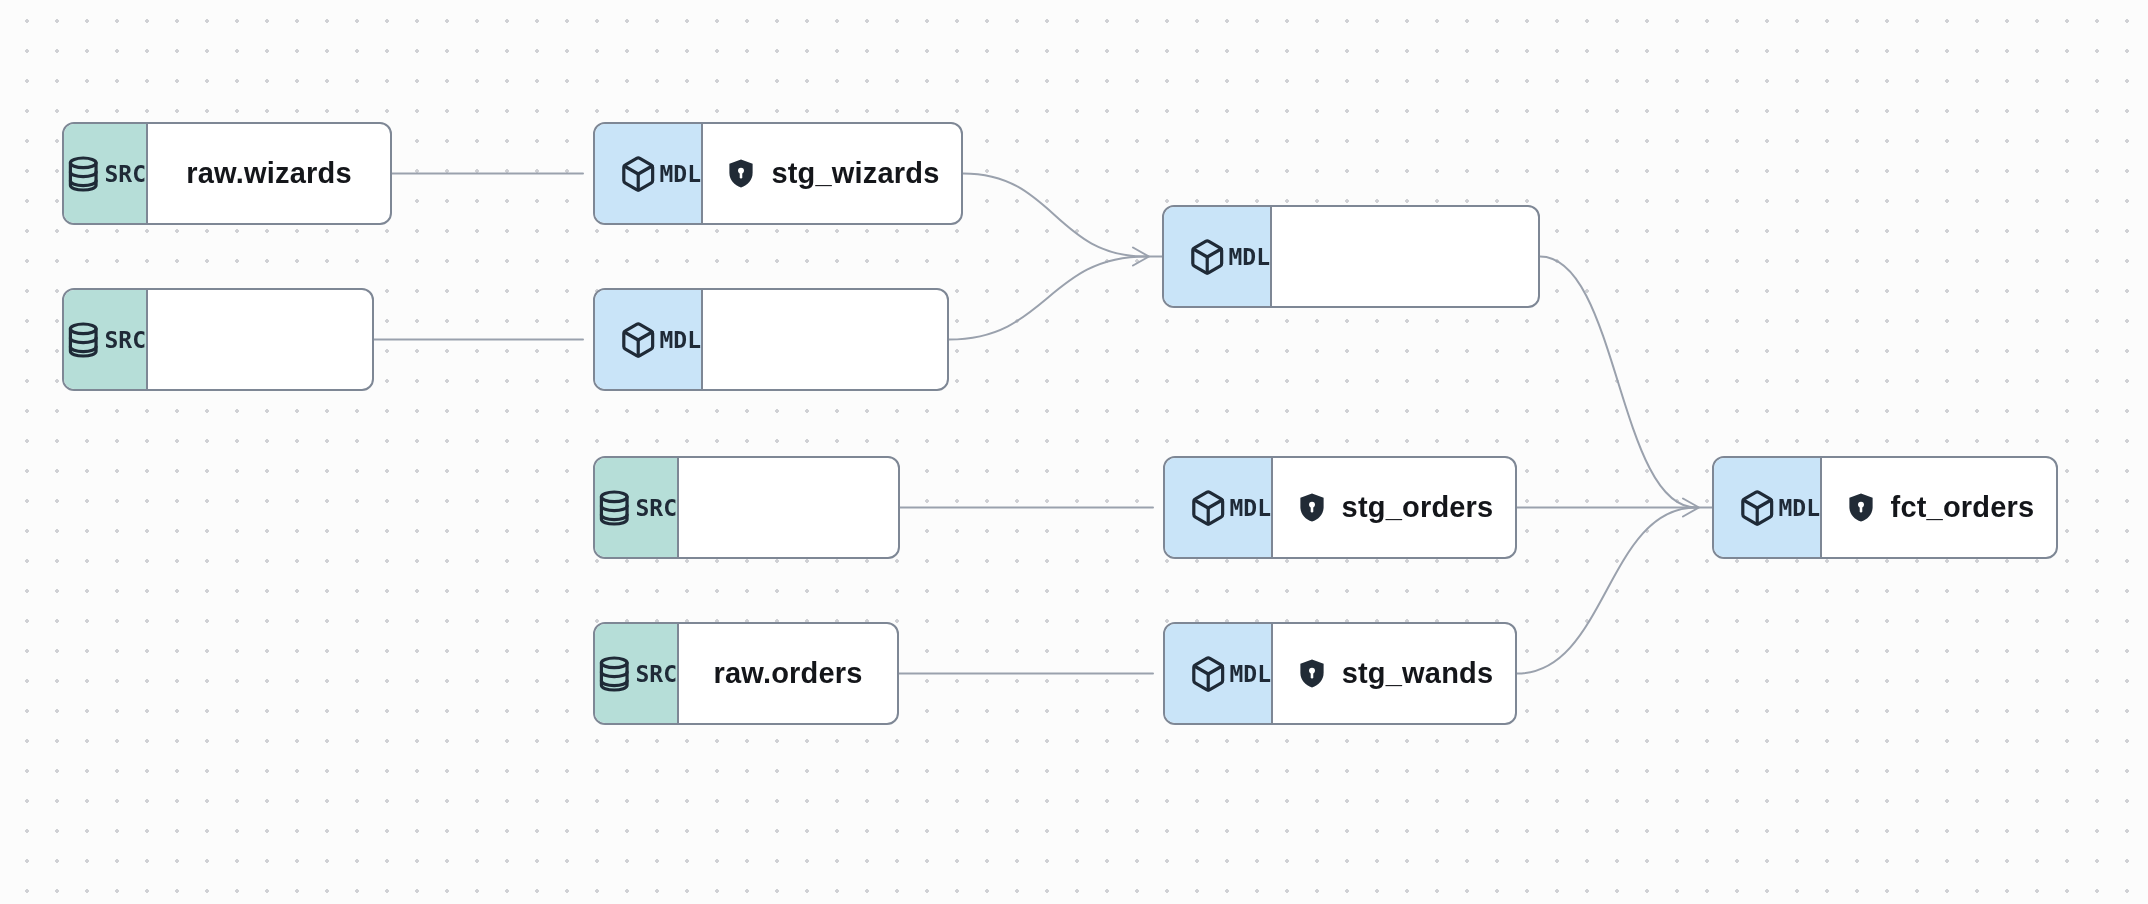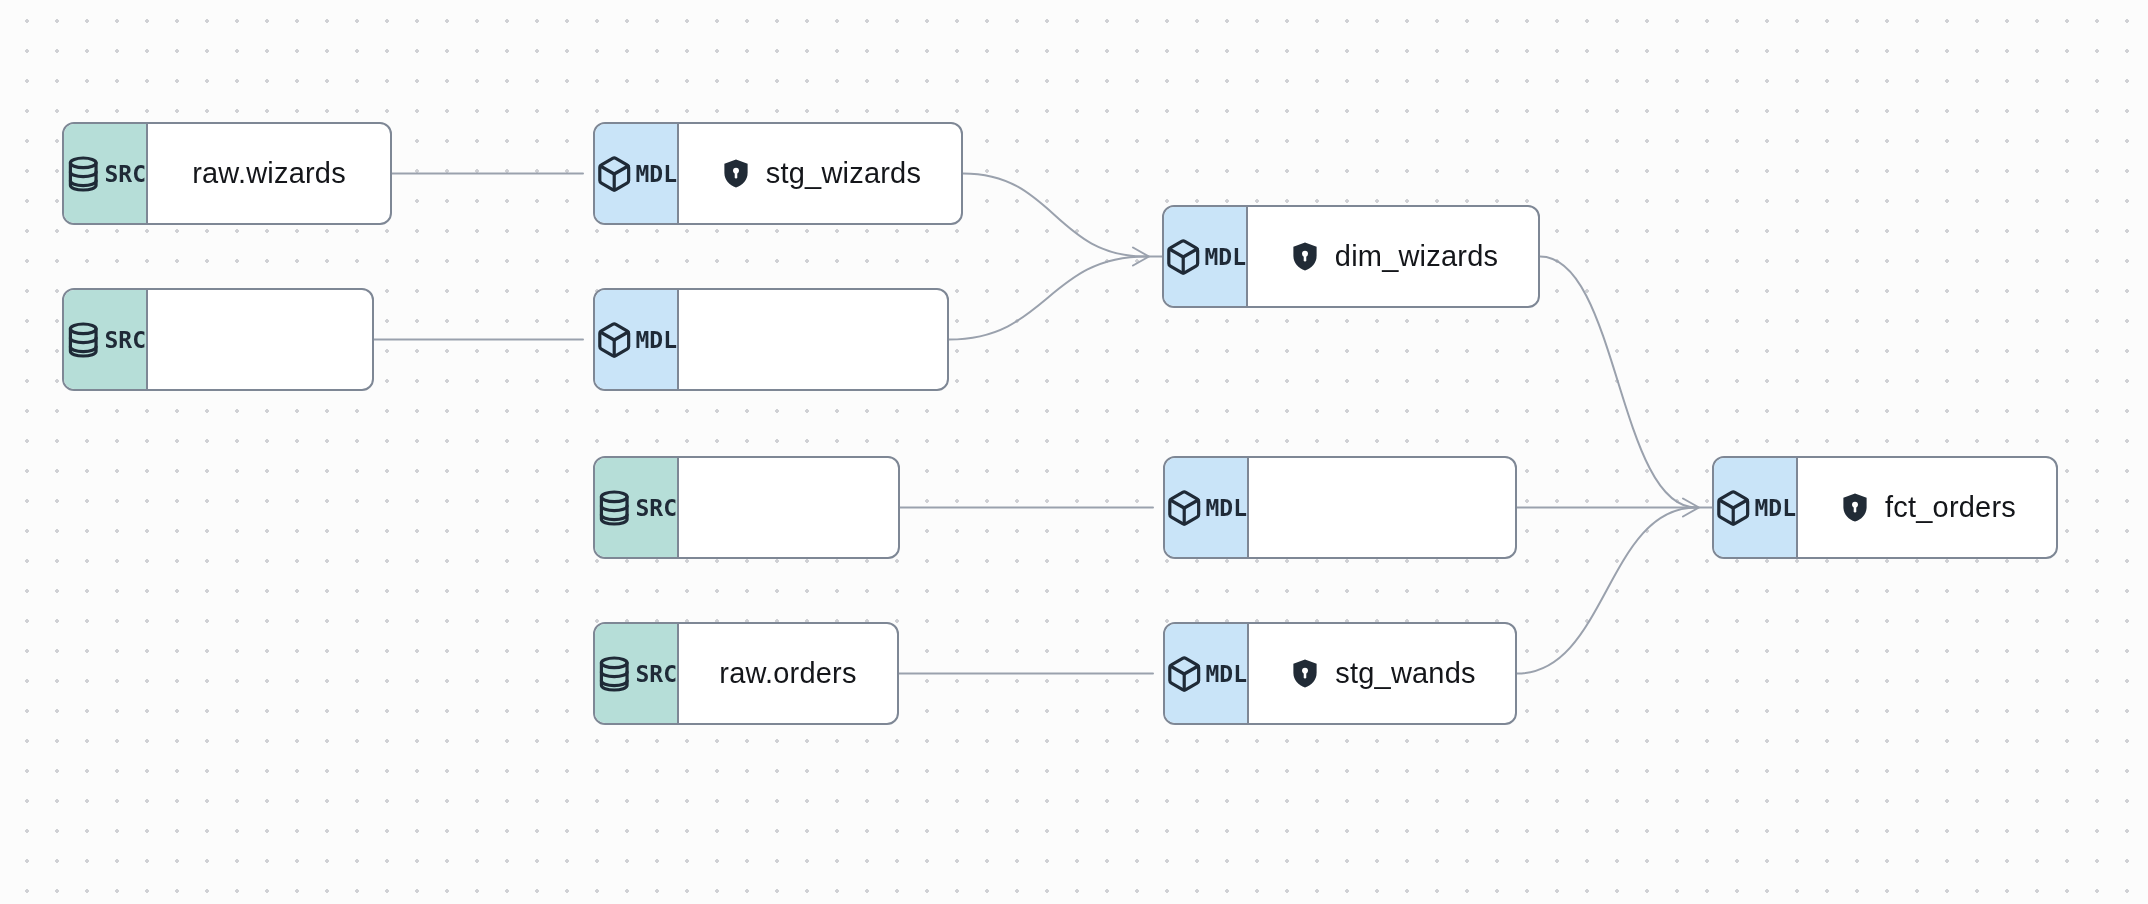--- a/index.html
+++ b/index.html
@@ -24,35 +24,35 @@
     position:absolute;display:flex;align-items:stretch;
     background:#ffffff;border:2px solid var(--border);border-radius:12px;
     box-sizing:border-box;overflow:hidden;
   }
   .badge{
     width:82px;flex:0 0 82px;display:flex;flex-direction:row;
     align-items:center;justify-content:flex-end;gap:2px;
     border-right:2px solid var(--border);
   }
   .kind-src .badge{background:var(--src-badge);}
-  .kind-mdl .badge{background:var(--mdl-badge);}
+  .kind-mdl .badge{background:var(--mdl-badge);padding-left:24px;}
   .bicon{width:40px;height:40px;stroke:var(--icon-ink);fill:none;stroke-width:2;
     stroke-linecap:round;stroke-linejoin:round;}
   .kind{
     font-family:"DejaVu Sans Mono","Liberation Mono",monospace;
     font-size:23px;font-weight:600;color:var(--icon-ink);line-height:1;
     letter-spacing:0px;margin-top:1px;
   }
   .body{
     flex:1;display:flex;align-items:center;justify-content:center;
     padding:0 14px;min-width:0;
   }
   .shield{width:34px;height:34px;flex:0 0 34px;margin-right:13px;}
   .label{
-    font-size:29px;font-weight:400;color:var(--text);white-space:nowrap;
+    font-size:29px;font-weight:700;color:var(--text);white-space:nowrap;
     letter-spacing:0.2px;
   }
 </style>
 </head>
 <body>
 
 <div class="canvas">
   <svg id="edge-layer" viewBox="0 0 2148 904">
       <path d="M 392 173.5 L 583 173.5" fill="none" stroke="#9aa1ad" stroke-width="2" stroke-linecap="round" stroke-linejoin="round"></path>
       <path d="M 374 339.5 L 583 339.5" fill="none" stroke="#9aa1ad" stroke-width="2" stroke-linecap="round" stroke-linejoin="round"></path>
@@ -128,28 +128,20 @@
 
   <div class="node kind-mdl" style="left: 1162px; top: 205px; width: 378px; height: 103px;">
     <div class="badge">
       <svg class="bicon" viewBox="0 0 24 24">
           <path d="M21 8a2 2 0 0 0-1-1.73l-7-4a2 2 0 0 0-2 0l-7 4A2 2 0 0 0 3 8v8a2 2 0 0 0 1 1.73l7 4a2 2 0 0 0 2 0l7-4A2 2 0 0 0 21 16Z"></path>
           <path d="m3.3 7 8.7 5 8.7-5"></path>
           <path d="M12 22V12"></path>
         </svg>
       <span class="kind">MDL</span>
     </div>
-    <div class="body">
-      <svg class="shield" viewBox="0 0 24 24">
-          <path d="M12 1.8l8.2 3v6.4c0 5.2-3.5 8.9-8.2 10.4-4.7-1.5-8.2-5.2-8.2-10.4V4.8z" fill="#212b36"></path>
-          <circle cx="12" cy="9.6" r="2.1" fill="#ffffff"></circle>
-          <rect x="11.1" y="10.6" width="1.8" height="4.6" rx="0.9" fill="#ffffff"></rect>
-        </svg>
-      <span class="label">dim_wizards</span>
-    </div>
   </div>
 
   <div class="node kind-src" style="left: 593px; top: 456px; width: 307px; height: 103px;">
     <div class="badge">
       <svg class="bicon" viewBox="0 0 24 24">
           <ellipse cx="12" cy="5" rx="8" ry="3"></ellipse>
           <path d="M4 5v14c0 1.7 3.6 3 8 3s8-1.3 8-3V5"></path>
           <path d="M4 10.7c0 1.7 3.6 3 8 3s8-1.3 8-3"></path>
           <path d="M4 16.2c0 1.7 3.6 3 8 3s8-1.3 8-3"></path>
         </svg>
@@ -159,20 +151,28 @@
 
   <div class="node kind-mdl" style="left: 1163px; top: 456px; width: 354px; height: 103px;">
     <div class="badge">
       <svg class="bicon" viewBox="0 0 24 24">
           <path d="M21 8a2 2 0 0 0-1-1.73l-7-4a2 2 0 0 0-2 0l-7 4A2 2 0 0 0 3 8v8a2 2 0 0 0 1 1.73l7 4a2 2 0 0 0 2 0l7-4A2 2 0 0 0 21 16Z"></path>
           <path d="m3.3 7 8.7 5 8.7-5"></path>
           <path d="M12 22V12"></path>
         </svg>
       <span class="kind">MDL</span>
     </div>
+    <div class="body">
+      <svg class="shield" viewBox="0 0 24 24">
+          <path d="M12 1.8l8.2 3v6.4c0 5.2-3.5 8.9-8.2 10.4-4.7-1.5-8.2-5.2-8.2-10.4V4.8z" fill="#212b36"></path>
+          <circle cx="12" cy="9.6" r="2.1" fill="#ffffff"></circle>
+          <rect x="11.1" y="10.6" width="1.8" height="4.6" rx="0.9" fill="#ffffff"></rect>
+        </svg>
+      <span class="label">stg_orders</span>
+    </div>
   </div>
 
   <div class="node kind-src" style="left: 593px; top: 622px; width: 306px; height: 103px;">
     <div class="badge">
       <svg class="bicon" viewBox="0 0 24 24">
           <ellipse cx="12" cy="5" rx="8" ry="3"></ellipse>
           <path d="M4 5v14c0 1.7 3.6 3 8 3s8-1.3 8-3V5"></path>
           <path d="M4 10.7c0 1.7 3.6 3 8 3s8-1.3 8-3"></path>
           <path d="M4 16.2c0 1.7 3.6 3 8 3s8-1.3 8-3"></path>
         </svg>

